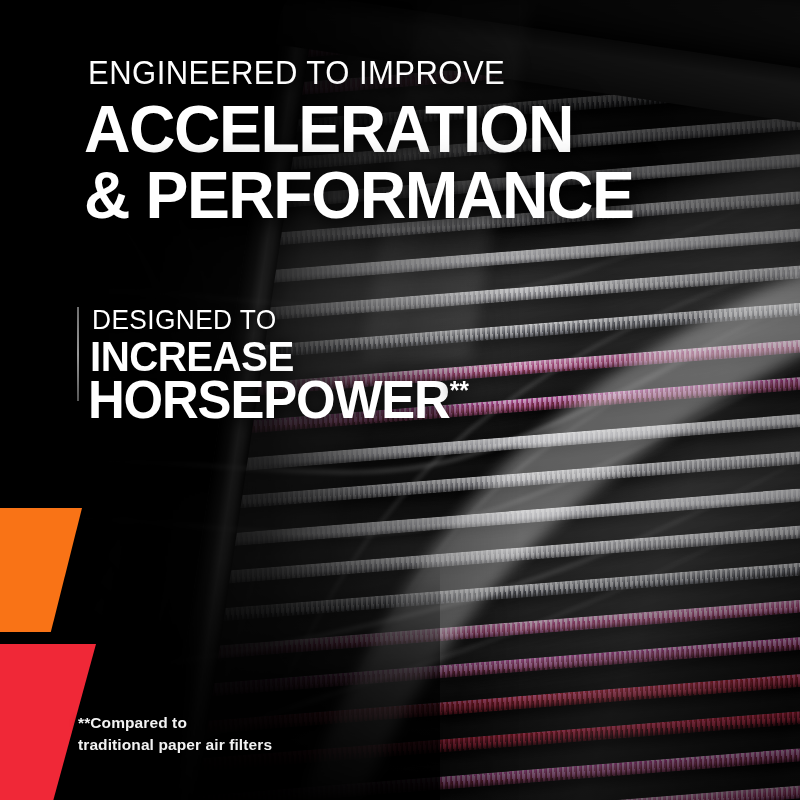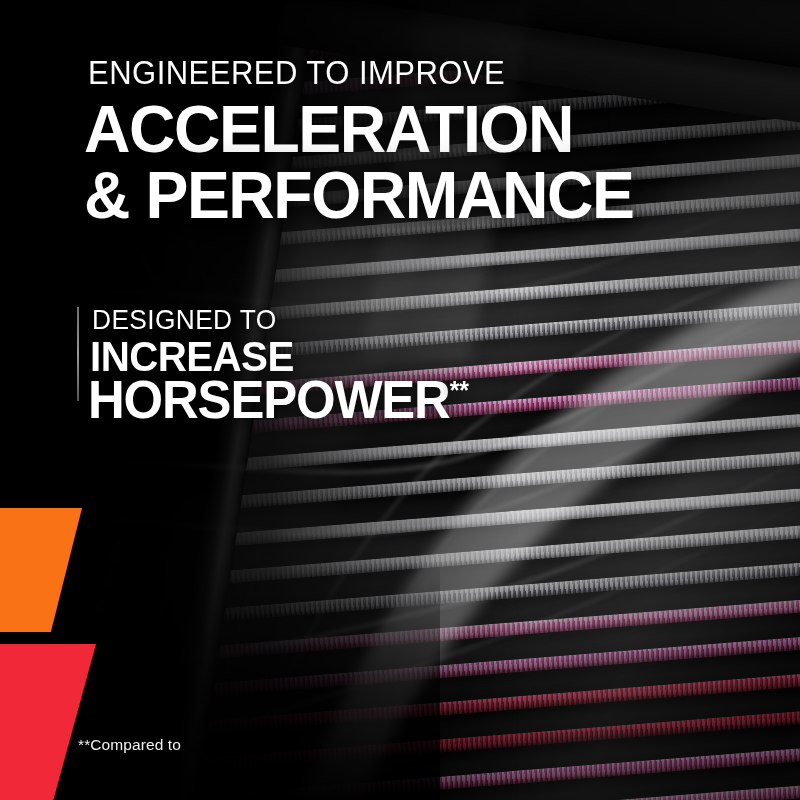--- a/index.html
+++ b/index.html
@@ -237,21 +237,21 @@
 
   .footnote{
     left:78px; bottom:44px;
     font-size:15.5px;
     font-weight:400;
     color:#f2f2f2;
     line-height:1.42;
     letter-spacing:.1px;
     text-shadow:0 2px 9px rgba(0,0,0,.95);
   }
-  .footnote span{ display:block; white-space:nowrap; }
+  .footnote span{ display:block; white-space:nowrap;font-weight:bold; }
 </style>
 </head>
 <body>
 
 <div id="stage" style="--orange: #F97316; --red: #F02837;">
 
   <div class="filter-photo">
     <div class="filter-body">
 
       <div class="pleats">
@@ -448,15 +448,16 @@
   <div class="copy sub-eyebrow">DESIGNED TO</div>
 
   <div class="copy sub-line1">INCREASE</div>
 
   <div class="copy sub-line2">
     <span>HORSEPOWER</span><span class="ast">**</span>
   </div>
 
   <div class="copy footnote">
     <span>**Compared to</span>
+    <span>traditional paper air filters</span>
   </div>
 
 </div>
 
 </body></html>

